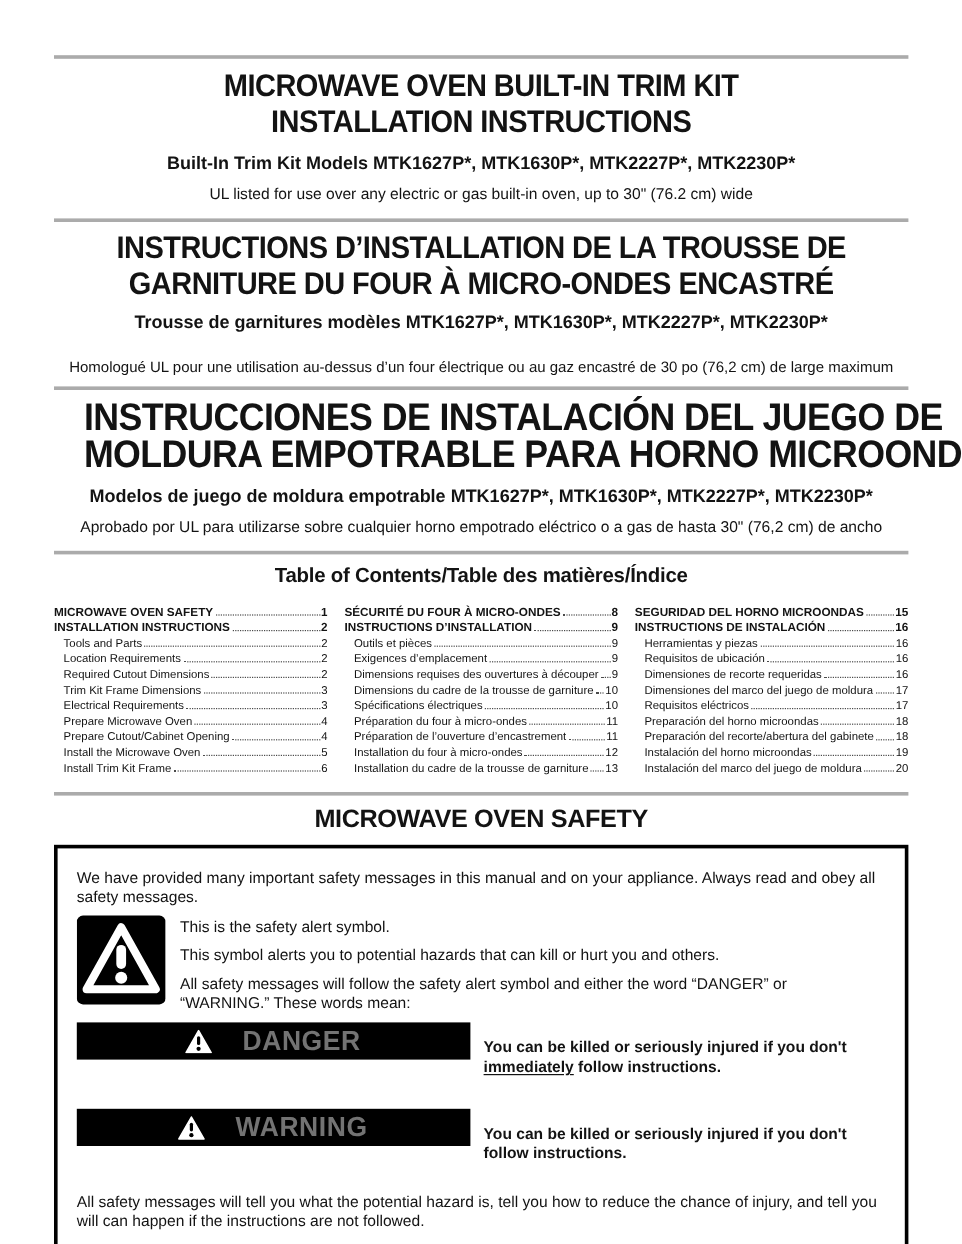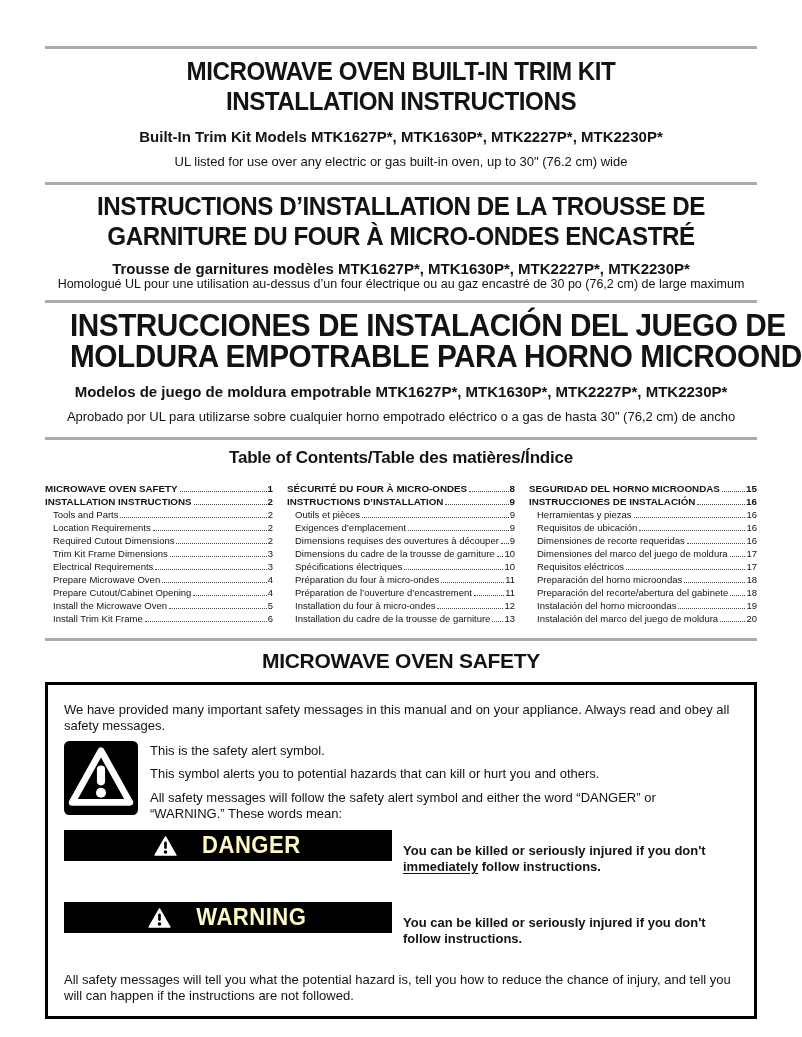--- a/index.html
+++ b/index.html
@@ -17,21 +17,21 @@
   .title{font-weight:bold;text-align:center;margin:7px 0 0;letter-spacing:-0.5px;}
   .title .tline{white-space:nowrap;transform:scaleX(0.93);transform-origin:50% 50%;}
   .sec-en .title{font-size:26px;line-height:30px;}
   .sec-fr .title{font-size:26px;line-height:30px;margin-top:6px;}
   .sec-es .title{font-size:32px;line-height:31px;}
 
   .models{font-weight:bold;font-size:15px;text-align:center;margin:12px 0 0;}
   .sec-fr .models{margin-top:9px;}
   .sec-es .models{margin-top:11px;}
   .listing{font-size:13px;text-align:center;margin:9px 0 0;}
-  .sec-fr .listing{font-size:12.5px;margin-top:0;}
+  .sec-fr .listing{font-size:12.5px;margin-top:22px;}
 
   .toc-heading{font-weight:bold;font-size:17px;text-align:center;margin:8px 0 0;letter-spacing:-0.2px;}
   .toc-columns{display:flex;gap:14px;margin-top:14px;}
   .toc-col{flex:1;min-width:0;}
   .toc-row{display:flex;align-items:baseline;font-size:9.5px;line-height:13px;overflow:hidden;}
   .toc-row.toc-bold{font-weight:bold;font-size:9.8px;}
   .toc-row.toc-indent{padding-left:8px;}
   .toc-label{white-space:nowrap;flex-shrink:0;}
   .toc-dots{flex:1;min-width:3px;border-bottom:1.6px dotted #4a4a4a;margin:0 1px 2px 2px;}
   .toc-page{white-space:nowrap;flex-shrink:0;}
@@ -43,21 +43,21 @@
 
   .alert-row{display:flex;gap:12px;margin-top:6px;align-items:flex-start;}
   .alert-symbol{width:74px;height:76px;flex-shrink:0;}
   .alert-texts{flex:1;font-size:13px;line-height:16px;}
   .alert-line1{margin:3px 0 0;}
   .alert-line2{margin:7px 0 0;}
   .alert-line3{margin:8px 0 0;max-width:560px;}
 
   .signal-row{display:flex;gap:11px;margin-top:8px;align-items:flex-start;}
   .signal-row.warning{margin-top:14px;}
-  .signal-banner{width:328px;height:31px;background:#000;color:#fef9c3;flex-shrink:0;
+  .signal-banner{width:328px;height:31px;background:#000;color:#737373;flex-shrink:0;
                  display:flex;align-items:center;justify-content:center;gap:23px;}
   .signal-word{font-weight:bold;font-size:23px;letter-spacing:0.5px;transform:scaleX(0.96);}
   .banner-tri{width:23px;height:20px;margin-top:1px;}
   .signal-text{font-weight:bold;font-size:13px;line-height:16px;padding-top:0;}
   .u{text-decoration:underline;text-underline-offset:2px;}
 
   .outro{font-size:13px;line-height:16px;margin:12px 0 0;}
 </style>
 </head>
 <body>
@@ -216,21 +216,21 @@
             <span class="toc-page">13</span>
           </div>
         </div>
       <div class="toc-col">
           <div class="toc-row toc-bold">
             <span class="toc-label">SEGURIDAD DEL HORNO MICROONDAS</span>
             <span class="toc-dots"></span>
             <span class="toc-page">15</span>
           </div>
           <div class="toc-row toc-bold">
-            <span class="toc-label">INSTRUCCIONES DE INSTALACIÓN</span>
+            <span class="toc-label">INSTRUCTIONS DE INSTALACIÓN</span>
             <span class="toc-dots"></span>
             <span class="toc-page">16</span>
           </div>
           <div class="toc-row toc-indent">
             <span class="toc-label">Herramientas y piezas</span>
             <span class="toc-dots"></span>
             <span class="toc-page">16</span>
           </div>
           <div class="toc-row toc-indent">
             <span class="toc-label">Requisitos de ubicación</span>

